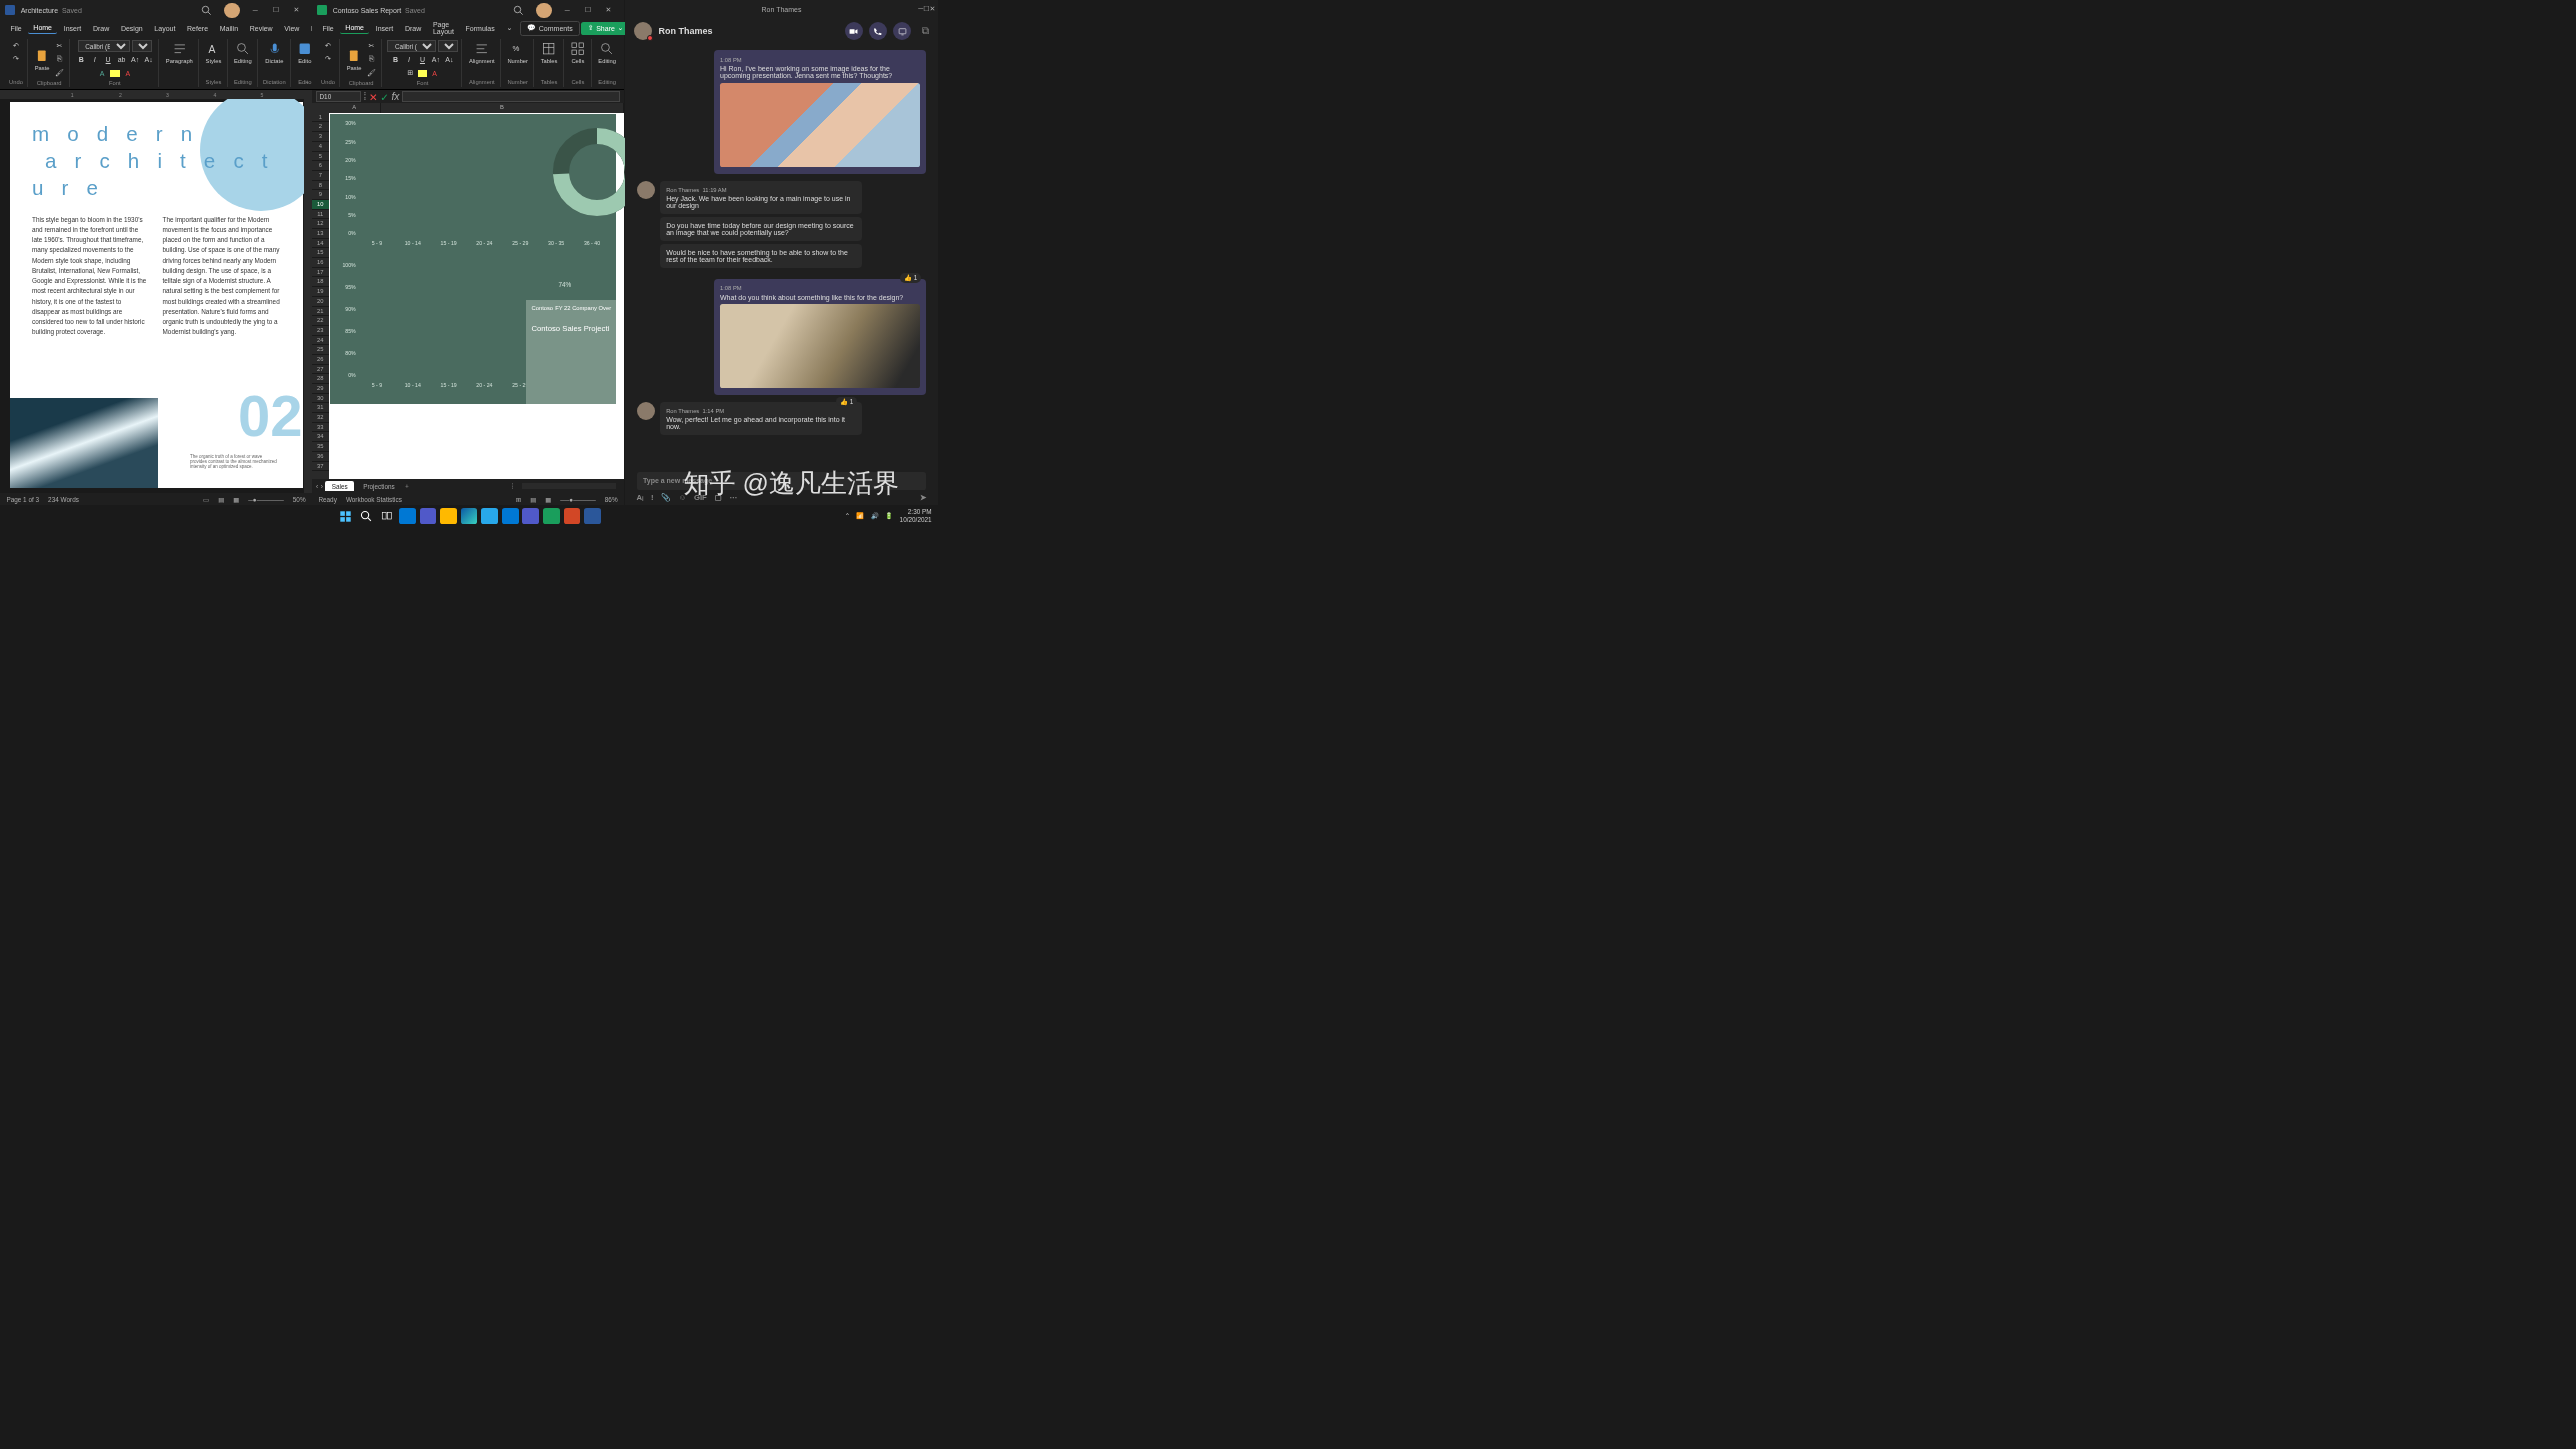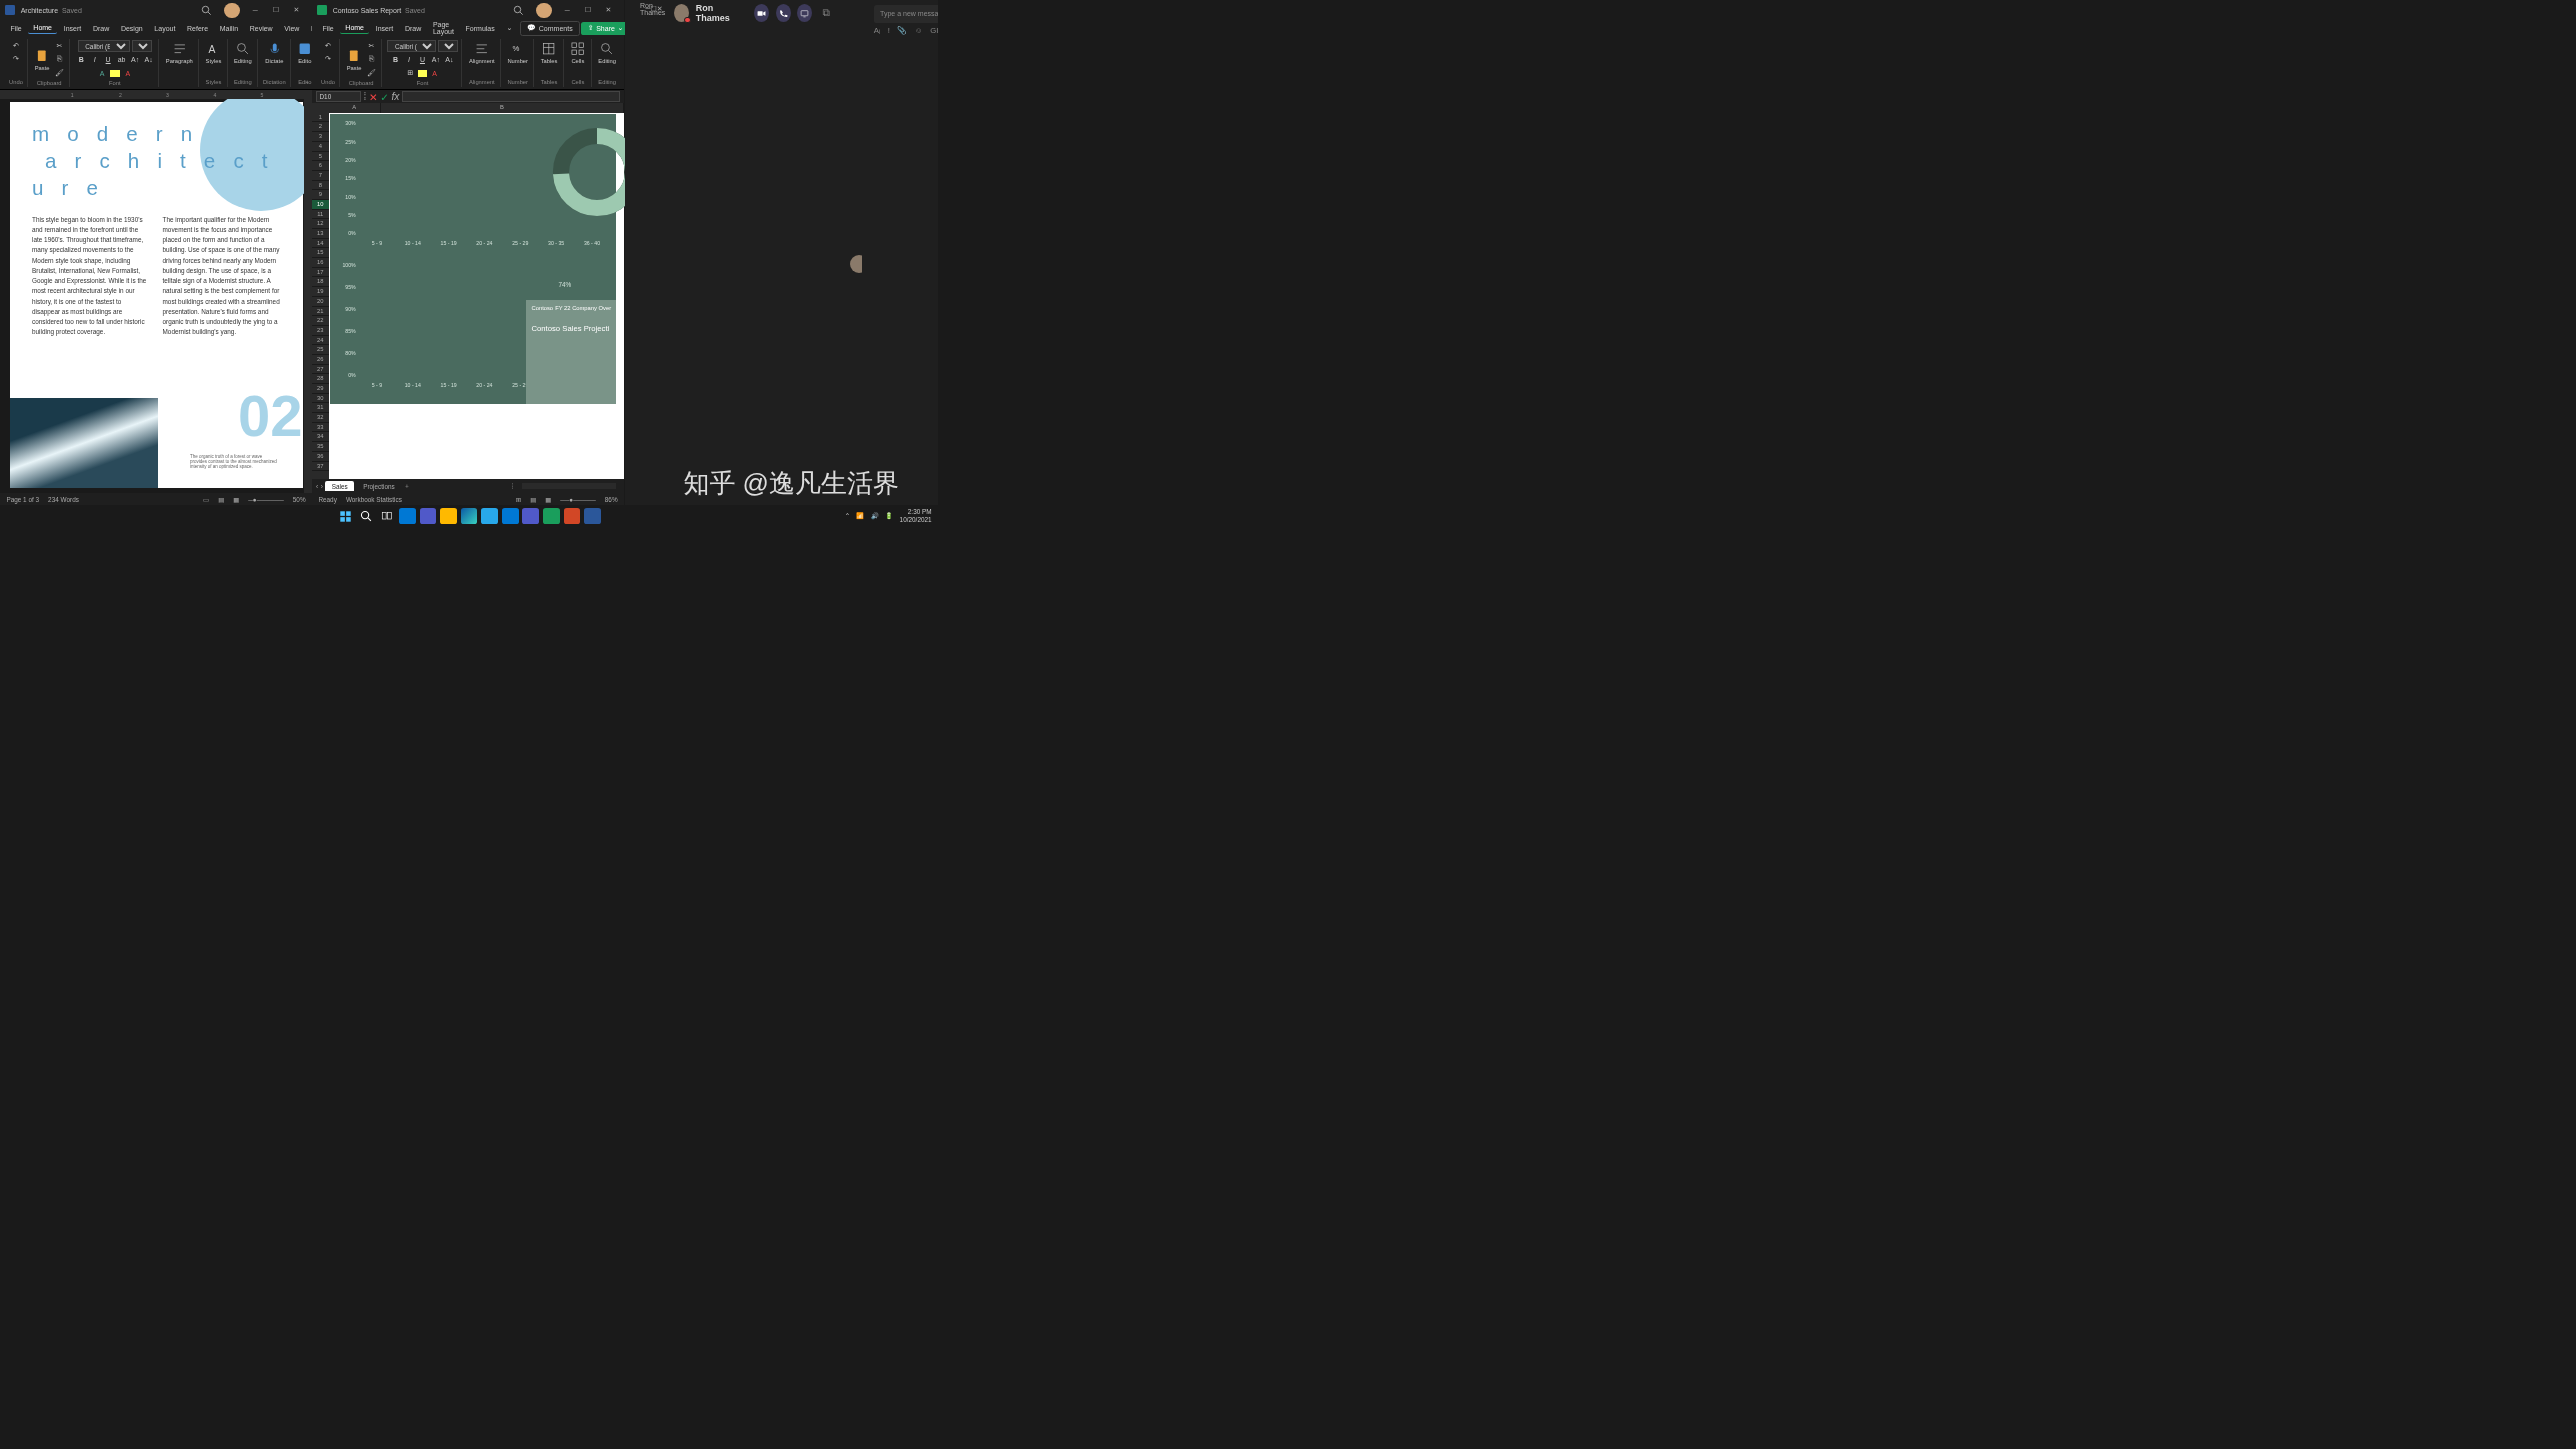--- a/index.html
+++ b/index.html
@@ -78,38 +78,38 @@
 #excel .legend{position:absolute;right:6.4px;top:190px;font-size:5.2px;color:#d0e0d8;}
 #excel .ovr{position:absolute;right:0;bottom:0;width:90px;height:104px;background:#7a9488;padding:5.2px;color:#fff;font-size:5.8px;}
 #excel .ovr .ovr-title{font-size:7.7px;margin-top:13px;}
 #excel .sheet-tabs{height:14px;display:flex;align-items:center;padding:0 3.9px;gap:2.6px;background:#1f1f1f;font-size:6.4px;color:#aaa;}
 #excel .sheet-tab{padding:1.9px 6.4px;cursor:pointer;}
 #excel .sheet-tab.active{background:#fff;color:#222;border-radius:1.9px 1.9px 0 0;}
 #excel .statusbar{height:13px;display:flex;align-items:center;padding:0 6.4px;font-size:6.4px;color:#aaa;gap:9px;}
 #excel .statusbar .spacer{flex:1;}
 
 
-#teams{position:absolute;left:625px;top:0;width:313px;height:506px;background:#1f1f1f;display:flex;flex-direction:row;color:#ddd;padding-left:15px;}
+#teams{position:absolute;left:625px;top:0;width:313px;height:506px;background:#1f1f1f;display:flex;flex-direction:column;color:#ddd;}
 #teams .t-title{height:18px;display:flex;align-items:center;justify-content:center;font-size:7px;color:#aaa;position:relative;}
 #teams .t-title .winbtns{position:absolute;right:2.6px;display:flex;}
 #teams .t-header{height:26px;display:flex;align-items:center;padding:0 9px;gap:6.4px;}
 #teams .t-header .name{font-weight:600;font-size:9px;}
 #teams .t-header .spacer{flex:1;}
 #teams .t-header .act{width:18px;height:18px;border-radius:50%;background:#3d3a5a;display:flex;align-items:center;justify-content:center;cursor:pointer;}
 #teams .msgs{flex:1;overflow:hidden;padding:6.4px 11.6px;font-size:7px;}
 #teams .msg-out{background:#3d3a5a;border-radius:3.9px;padding:6.4px;margin-left:77px;margin-bottom:7.7px;}
 #teams .msg-out .time{font-size:5.8px;color:#aaa;margin-bottom:2.6px;}
 #teams .msg-out .img-att{width:100%;height:84px;border-radius:2.6px;margin-top:3.9px;}
 #teams .msg-in-group{display:flex;gap:5.2px;margin-bottom:7.7px;}
 #teams .msg-in-group .av{width:18px;height:18px;border-radius:50%;background:#8a7a6a;flex-shrink:0;}
 #teams .msg-in-group .bubbles{flex:1;margin-right:64px;}
 #teams .msg-in{background:#2a2a2a;border-radius:3.9px;padding:5.2px 6.4px;margin-bottom:2.6px;position:relative;}
 #teams .msg-in .meta{font-size:5.8px;color:#aaa;margin-bottom:2.6px;}
 #teams .react{position:absolute;right:5.2px;top:-5.2px;background:#2a2a2a;border-radius:6.4px;padding:0.6px 3.9px;font-size:6.4px;}
-#teams .compose{height:39px;padding:5.2px 11.6px;}
+#teams .compose{height:39px;padding:5.2px 11.6px;font-weight:bold;}
 #teams .compose-box{background:#2a2a2a;border-radius:2.6px;padding:5.2px 6.4px;color:#888;font-size:7px;}
 #teams .compose-tools{display:flex;gap:7.7px;margin-top:3.9px;color:#888;font-size:7.7px;}
 #teams .compose-tools .spacer{flex:1;}
 
 
 #taskbar{position:absolute;left:0;bottom:0;width:100%;height:22px;background:#1a1a1a;display:flex;align-items:center;justify-content:center;gap:3.9px;}
 #taskbar .tb-icon{width:16.7px;height:16.7px;border-radius:2.6px;display:flex;align-items:center;justify-content:center;cursor:pointer;}
 #taskbar .tray{position:absolute;right:6.4px;display:flex;align-items:center;gap:6.4px;color:#ccc;font-size:6.4px;}
 #taskbar .tray .clock{text-align:right;line-height:1.2;}
 

